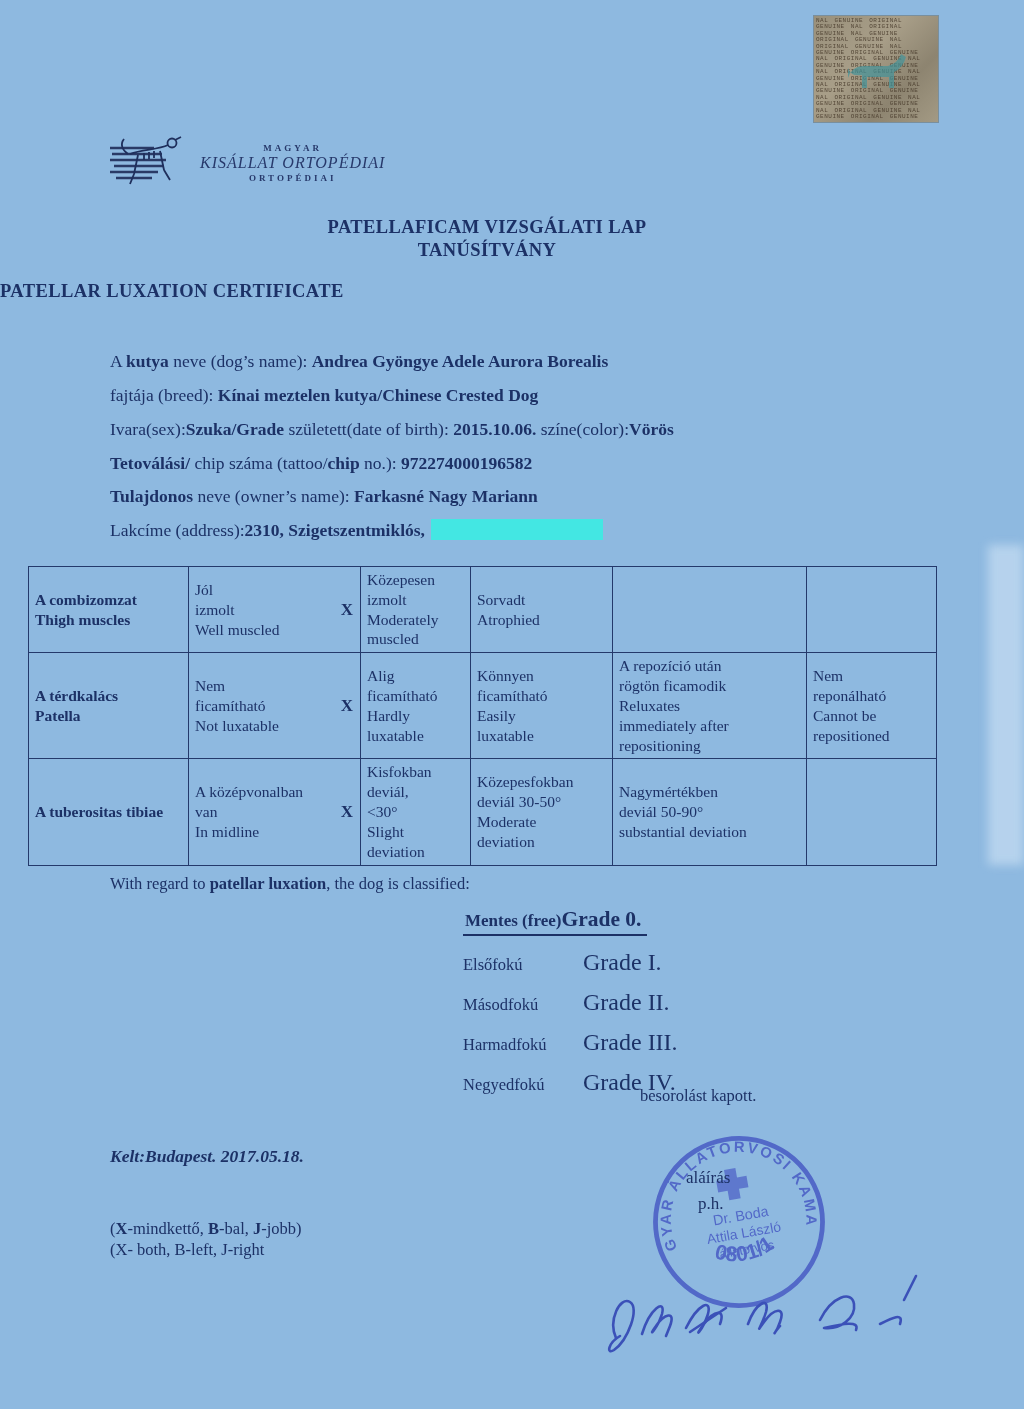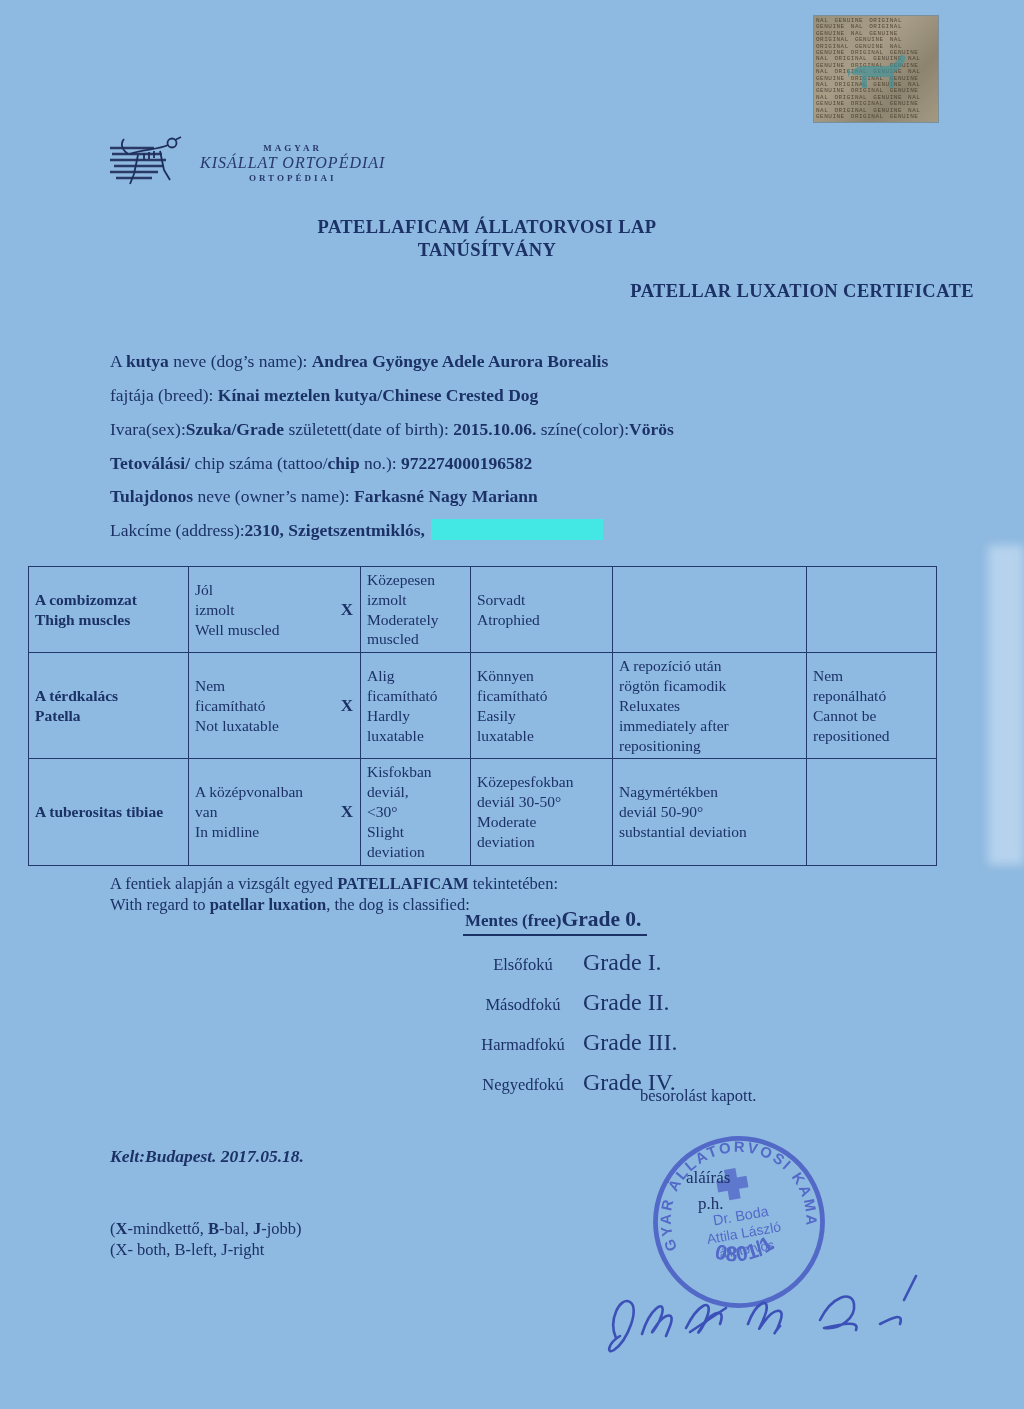--- a/index.html
+++ b/index.html
@@ -16,21 +16,21 @@
   
   .hologram{position:absolute;left:814px;top:16px;width:124px;height:106px;
     background:linear-gradient(135deg,#99907b 0%,#a89e88 40%,#8d8470 70%,#a39a84 100%);
     box-shadow:0 0 0 1px rgba(90,80,60,.4);overflow:hidden;}
   .holo-text{position:absolute;inset:2px;font-size:6px;line-height:6.4px;color:rgba(70,58,42,.85);
     word-spacing:2px;letter-spacing:.5px;overflow:hidden;font-family:"Liberation Mono","DejaVu Sans Mono",monospace;}
   .holo-dog{position:absolute;left:22px;top:24px;opacity:.85;}
 
   
   .title-hu{position:absolute;left:0;top:216px;width:974px;text-align:center;font-weight:700;font-size:18.5px;letter-spacing:.4px;line-height:23px;white-space:pre-line;}
-  .title-en{position:absolute;left:0;top:281px;width:974px;text-align:right;font-weight:700;font-size:18.5px;letter-spacing:.4px;}
+  .title-en{position:absolute;left:0;top:281px;width:974px;text-align:left;font-weight:700;font-size:18.5px;letter-spacing:.4px;}
 
   
   .fline{position:absolute;left:110px;font-size:17.5px;white-space:nowrap;}
   .fline b{font-weight:700;}
   .redaction{display:inline-block;width:172px;height:21px;background:#43e7e3;vertical-align:-4px;margin-left:6px;}
 
   
   table.exam{position:absolute;left:28px;top:566px;border-collapse:collapse;table-layout:fixed;width:908px;}
   table.exam td{border:1.6px solid #24396b;vertical-align:middle;padding:3px 6px;font-size:15.5px;line-height:1.28;white-space:pre-line;position:relative;}
   td.rowlabel{font-weight:700;padding-left:8px;}
@@ -40,21 +40,21 @@
 
   
   .classif{position:absolute;left:110px;top:873px;font-size:16.5px;line-height:21px;}
   .classif b{font-weight:700;}
 
   
   .grades{position:absolute;left:463px;top:907px;}
   .grade-selected{display:inline-flex;align-items:baseline;border-bottom:2.5px solid #1c3166;padding:0 6px 2px 2px;}
   .grade-selected .glabel{font-size:17px;font-weight:700;}
   .grade-selected .gvalue{font-size:21.5px;font-weight:700;}
-  .grade-row{margin-top:13px;display:flex;align-items:baseline;text-align:center;}
+  .grade-row{margin-top:13px;display:flex;align-items:baseline;}
   .grade-row .glabel{font-size:16.5px;display:inline-block;width:120px;}
   .grade-row .gvalue{font-size:24px;}
   .grades-footer{position:absolute;left:640px;top:1086px;font-size:16.5px;}
 
   
   .kelt{position:absolute;left:110px;top:1146px;font-size:17.5px;font-weight:700;font-style:italic;}
   .legend{position:absolute;left:110px;top:1218px;font-size:16.5px;line-height:21px;}
   .legend b{font-weight:700;}
 
   
@@ -100,21 +100,21 @@
     </div>
   </div>
 
   <div class="hologram">
     <div class="holo-text">NAL GENUINE ORIGINAL GENUINE NAL ORIGINAL GENUINE NAL GENUINE ORIGINAL GENUINE NAL ORIGINAL GENUINE NAL GENUINE ORIGINAL GENUINE NAL ORIGINAL GENUINE NAL GENUINE ORIGINAL GENUINE NAL ORIGINAL GENUINE NAL GENUINE ORIGINAL GENUINE NAL ORIGINAL GENUINE NAL GENUINE ORIGINAL GENUINE NAL ORIGINAL GENUINE NAL GENUINE ORIGINAL GENUINE NAL ORIGINAL GENUINE NAL GENUINE ORIGINAL GENUINE NAL ORIGINAL GENUINE NAL GENUINE ORIGINAL GENUINE NAL ORIGINAL GENUINE NAL GENUINE ORIGINAL GENUINE NAL ORIGINAL GENUINE NAL GENUINE ORIGINAL GENUINE NAL ORIGINAL GENUINE</div>
     <svg class="holo-dog" width="80" height="56" viewBox="0 0 80 56">
       <path d="M12,38 q4,-12 16,-12 l24,0 q10,-3 13,-12 l5,3 q-3,11 -12,15 l0,16 -5,0 0,-11 -22,0 0,11 -5,0 0,-13 q-11,2 -14,-7 z" fill="#41939b" opacity="0.8"></path>
     </svg>
   </div>
 
-  <div class="title-hu">PATELLAFICAM ÁLLATORVOSI LAP
+  <div class="title-hu">PATELLAFICAM VIZSGÁLATI LAP
 TANÚSÍTVÁNY</div>
   <div class="title-en">PATELLAR LUXATION CERTIFICATE</div>
 
   <div class="fline" style="top:385px"><span>fajtája (breed): </span><b>Kínai meztelen kutya/Chinese Crested Dog</b></div>
 
   <div class="fline" style="top:351px"><span>A </span><b>kutya</b><span> neve (dog’s name): </span><b>Andrea Gyöngye Adele Aurora Borealis</b></div>
 
   <div class="fline" style="top:419px"><span>Ivara(sex):</span><b>Szuka/Grade</b><span> született(date of birth): </span><b>2015.10.06.</b><span> színe(color):</span><b>Vörös</b></div>
 
   <div class="fline" style="top:453px"><b>Tetoválási/</b><span> chip száma (tattoo/</span><b>chip</b><span> no.): </span><b>972274000196582</b></div>
@@ -188,21 +188,20 @@
 deviation</td>
       <td>Nagymértékben
 deviál 50-90°
 substantial deviation</td>
       <td></td>
     </tr>
   </tbody>
     </table>
 
   <div class="classif">
-    <div><span>A fentiek alapján a vizsgált egyed </span><b>PATELLAFICAM</b><span> tekintetében:</span></div>
     <div><span>With regard to </span><b>patellar luxation</b><span>, the dog is classified:</span></div>
   </div>
 
   <div class="grades">
     <div class="grade-selected">
       <span class="glabel">Mentes (free)</span>
       <span class="gvalue">Grade 0.</span>
     </div>
     <div class="grade-row">
       <span class="glabel">Elsőfokú</span>

